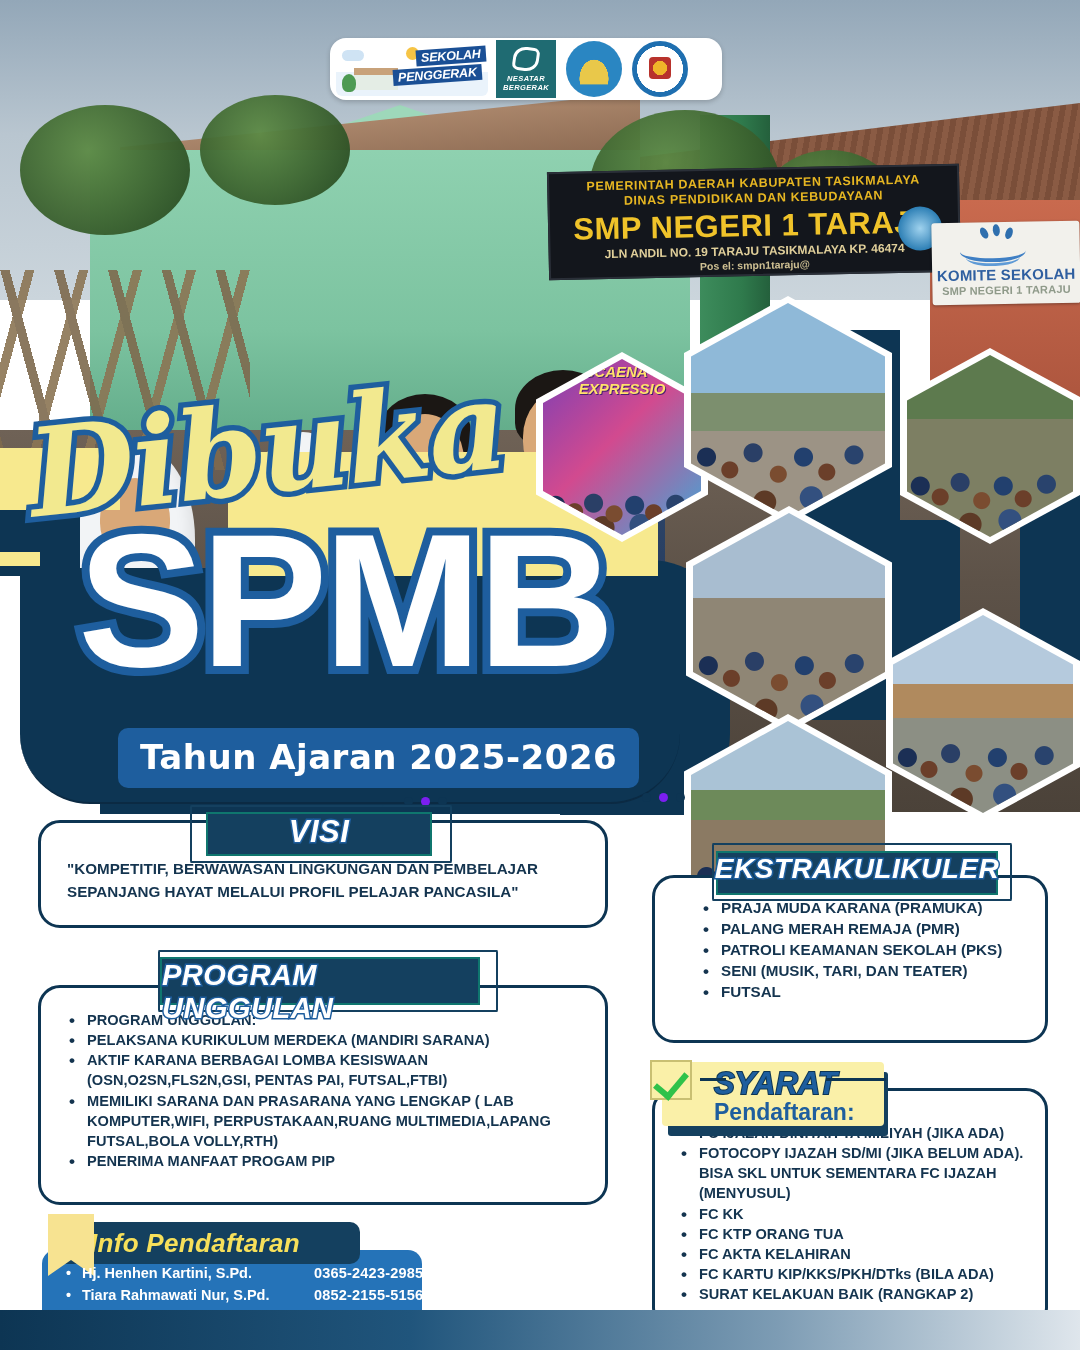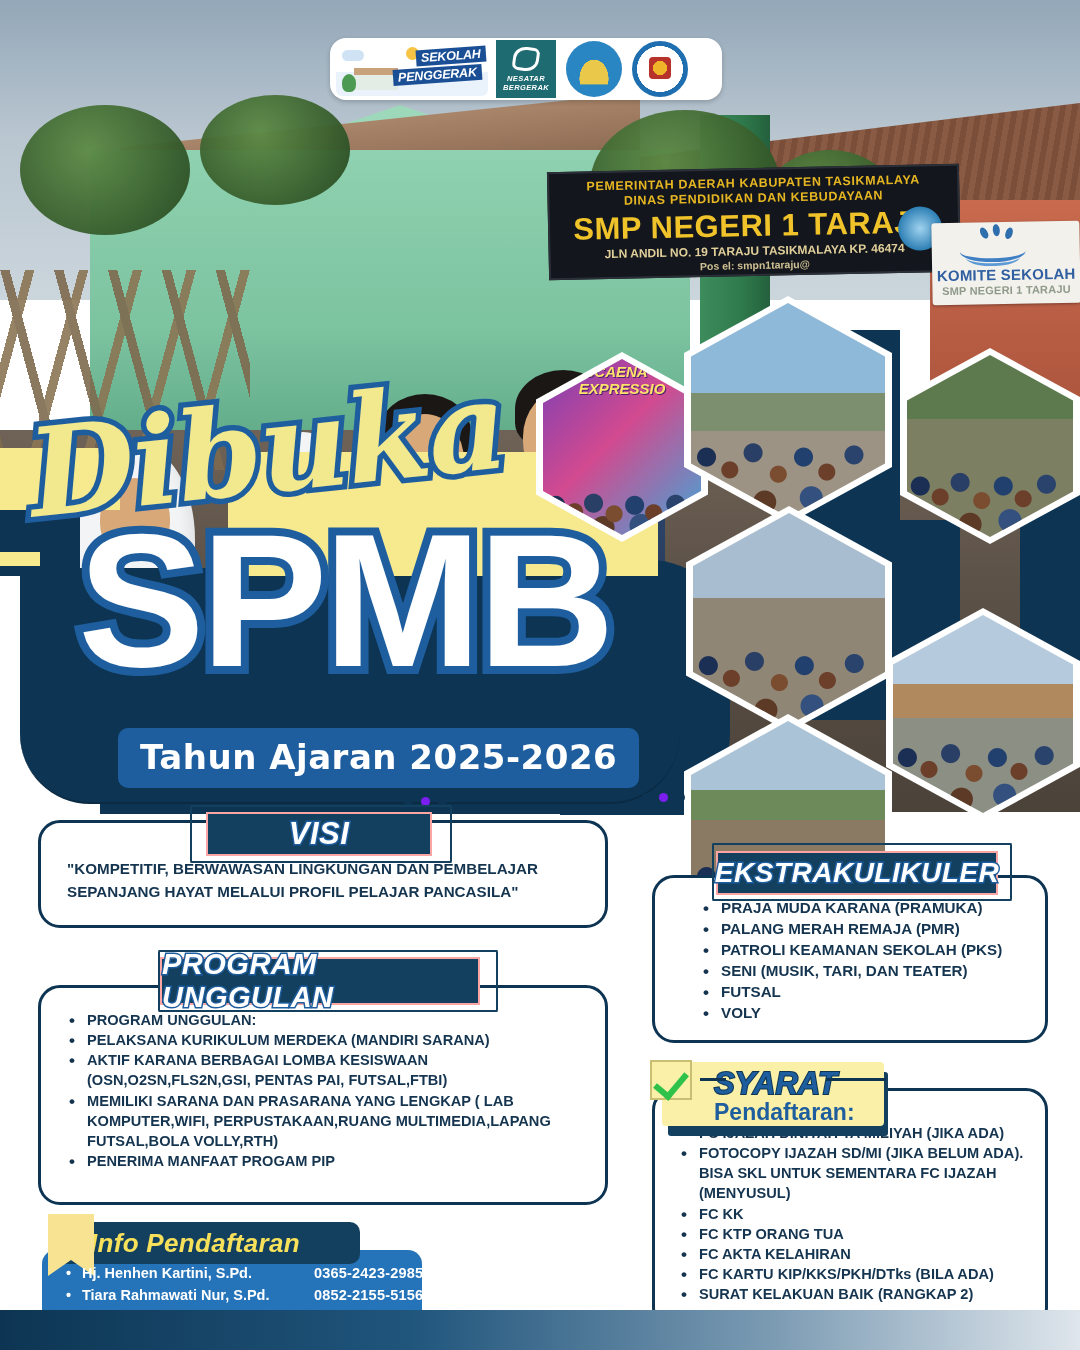--- a/index.html
+++ b/index.html
@@ -279,23 +279,23 @@
     background: radial-gradient(circle,#f0b429 0 45%, #b8322c 46% 100%);
   }
 
   
   .card {
     position:absolute; background:#fff; border: 3px solid #0d3553;
     border-radius: 22px;
   }
   .ribbon {
     position:absolute; background:#14405f; color:#fff;
-    display:flex; align-items:center; justify-content:center;
+    display:flex; justify-content:center;
     font-weight: 900; font-style: italic; letter-spacing: .5px;
-    border: 2px solid #fca5a5;
+    border: 2px solid #0f766e;
   }
   .ribbon span {
     color:#fff; -webkit-text-stroke: 3px #1e5e9e; paint-order: stroke fill;
   }
   .ribframe {
     position:absolute; border: 2px solid #14405f; border-radius: 2px;
   }
   ul.bul { list-style:none; }
   ul.bul li {
     position:relative; padding-left: 22px; color:#14344f;
@@ -569,21 +569,20 @@
     </div>
   </div>
 
   <div class="card" style="left:652px;top:875px;width:396px;height:168px;">
     <ul class="bul" style="position:absolute;left:44px;top:20px;right:14px;font-size:15.2px;line-height:1.55;">
       <li>PRAJA MUDA KARANA (PRAMUKA)</li>
       <li> PALANG MERAH REMAJA (PMR)</li>
       <li> PATROLI KEAMANAN SEKOLAH (PKS)</li>
       <li>SENI (MUSIK, TARI, DAN TEATER)</li>
       <li>FUTSAL</li>
-      <li> VOLY</li>
     </ul>
   </div>
   <div class="ribframe" style="left:712px;top:843px;width:290px;height:58px;border-right:none;"></div>
   <div class="ribframe" style="left:950px;top:843px;width:62px;height:58px;border-left:none;"></div>
   <div class="ribbon" style="left:716px;top:851px;width:282px;height:44px;font-size:28px;">
     <span>EKSTRAKULIKULER</span>
   </div>
 
   <div class="card" style="left:652px;top:1088px;width:396px;height:242px;">
     <ul class="bul" style="position:absolute;left:22px;top:32px;right:14px;font-size:14.6px;line-height:1.42;">

